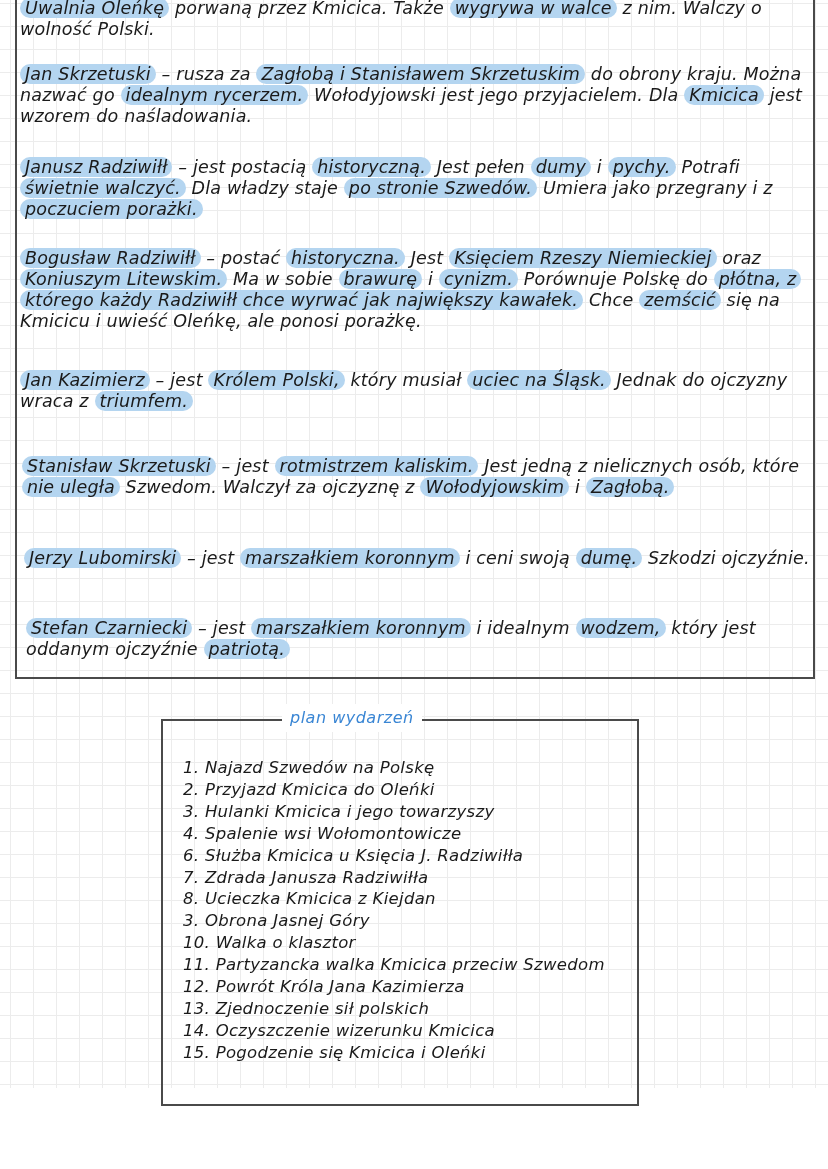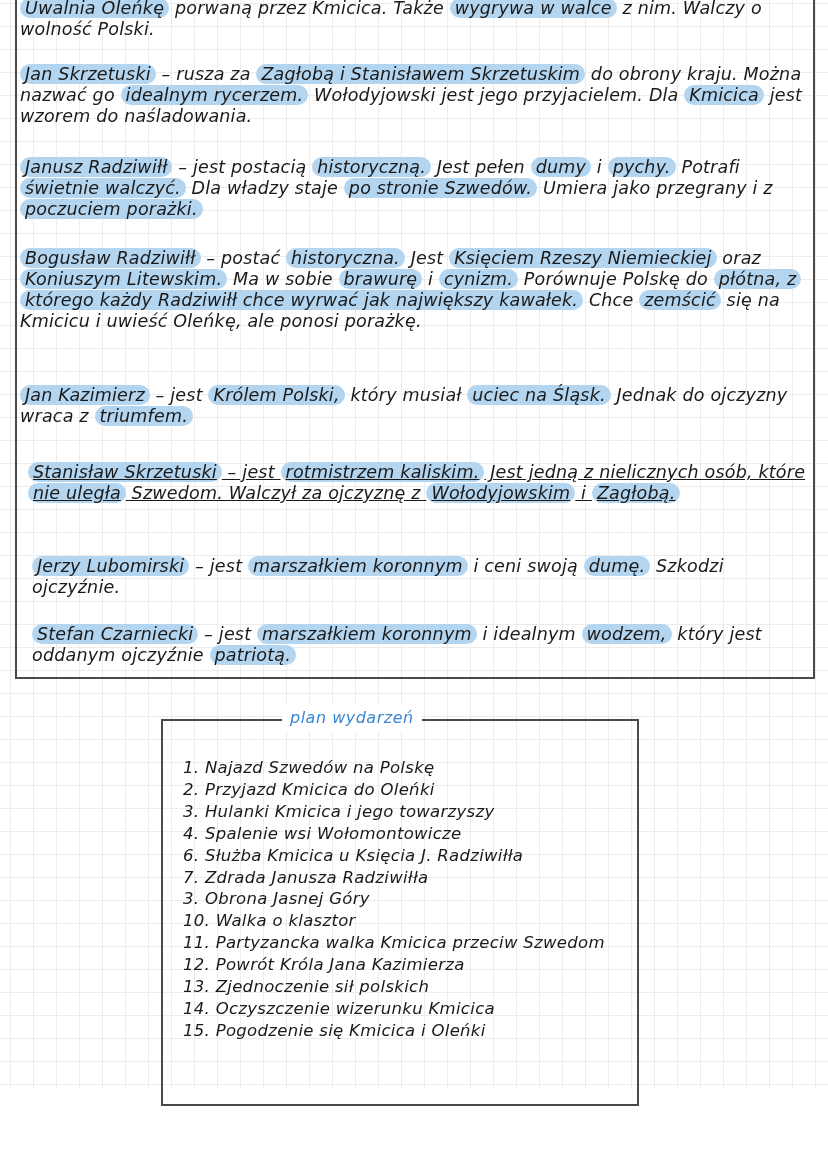--- a/index.html
+++ b/index.html
@@ -110,38 +110,39 @@
   <div class="notes-box"></div>
 
   <p class="para" style="top:-2px; margin:0;"><span class="hl">Uwalnia Oleńkę</span><span> porwaną przez Kmicica. Także </span><span class="hl">wygrywa w walce</span><span> z nim. Walczy o wolność Polski.</span></p>
 
   <p class="para" style="top:64px; margin:0;"><span class="hl">Jan Skrzetuski</span><span> – rusza za </span><span class="hl">Zagłobą i Stanisławem Skrzetuskim</span><span> do obrony kraju. Można nazwać go </span><span class="hl">idealnym rycerzem.</span><span> Wołodyjowski jest jego przyjacielem. Dla </span><span class="hl">Kmicica</span><span> jest wzorem do naśladowania.</span></p>
 
   <p class="para" style="top:157px; margin:0;"><span class="hl">Janusz Radziwiłł</span><span> – jest postacią </span><span class="hl">historyczną.</span><span> Jest pełen </span><span class="hl">dumy</span><span> i </span><span class="hl">pychy.</span><span> Potrafi </span><span class="hl">świetnie walczyć.</span><span> Dla władzy staje </span><span class="hl">po stronie Szwedów.</span><span> Umiera jako przegrany i z </span><span class="hl">poczuciem porażki.</span></p>
 
   <p class="para" style="top:248px; margin:0;"><span class="hl">Bogusław Radziwiłł</span><span> – postać </span><span class="hl">historyczna.</span><span> Jest </span><span class="hl">Księciem Rzeszy Niemieckiej</span><span> oraz </span><span class="hl">Koniuszym Litewskim.</span><span> Ma w sobie </span><span class="hl">brawurę</span><span> i </span><span class="hl">cynizm.</span><span> Porównuje Polskę do </span><span class="hl">płótna, z którego każdy Radziwiłł chce wyrwać jak największy kawałek.</span><span> Chce </span><span class="hl">zemścić</span><span> się na Kmicicu i uwieść Oleńkę, ale ponosi porażkę.</span></p>
 
-  <p class="para" style="top:385px; margin:0;"><span class="hl">Jan Kazimierz</span><span> – jest </span><span class="hl">Królem Polski,</span><span> który musiał </span><span class="hl">uciec na Śląsk.</span><span> Jednak do ojczyzny wraca z </span><span class="hl">triumfem.</span></p>
+  <p class="para" style="top:370px; margin:0;"><span class="hl">Jan Kazimierz</span><span> – jest </span><span class="hl">Królem Polski,</span><span> który musiał </span><span class="hl">uciec na Śląsk.</span><span> Jednak do ojczyzny wraca z </span><span class="hl">triumfem.</span></p>
 
-  <p class="para" style="top:454px; margin:8px;text-decoration:underline;"><span class="hl">Stanisław Skrzetuski</span><span> – jest </span><span class="hl">rotmistrzem kaliskim.</span><span> Jest jedną z nielicznych osób, które </span><span class="hl">nie uległa</span><span> Szwedom. Walczył za ojczyznę z </span><span class="hl">Wołodyjowskim</span><span> i </span><span class="hl">Zagłobą.</span></p>
+  <p class="para" style="top:454px; margin:2px;"><span class="hl">Stanisław Skrzetuski</span><span> – jest </span><span class="hl">rotmistrzem kaliskim.</span><span> Jest jedną z nielicznych osób, które </span><span class="hl">nie uległa</span><span> Szwedom. Walczył za ojczyznę z </span><span class="hl">Wołodyjowskim</span><span> i </span><span class="hl">Zagłobą.</span></p>
 
-  <p class="para" style="top:544px; margin:12px;"><span class="hl">Jerzy Lubomirski</span><span> – jest </span><span class="hl">marszałkiem koronnym</span><span> i ceni swoją </span><span class="hl">dumę.</span><span> Szkodzi ojczyźnie.</span></p>
+  <p class="para" style="top:544px; margin:4px;"><span class="hl">Jerzy Lubomirski</span><span> – jest </span><span class="hl">marszałkiem koronnym</span><span> i ceni swoją </span><span class="hl">dumę.</span><span> Szkodzi ojczyźnie.</span></p>
 
-  <p class="para" style="top:612px; margin:12px;"><span class="hl">Stefan Czarniecki</span><span> – jest </span><span class="hl">marszałkiem koronnym</span><span> i idealnym </span><span class="hl">wodzem,</span><span> który jest oddanym ojczyźnie </span><span class="hl">patriotą.</span></p>
+  <p class="para" style="top:612px; margin:6px;"><span class="hl">Stefan Czarniecki</span><span> – jest </span><span class="hl">marszałkiem koronnym</span><span> i idealnym </span><span class="hl">wodzem,</span><span> który jest oddanym ojczyźnie </span><span class="hl">patriotą.</span></p>
 
   <div class="plan-box"></div>
   <div class="plan-title">plan wydarzeń</div>
 
   <ul class="plan-list">
     <li>1. Najazd Szwedów na Polskę</li>
     <li>2. Przyjazd Kmicica do Oleńki</li>
     <li>3. Hulanki Kmicica i jego towarzyszy</li>
     <li>4. Spalenie wsi Wołomontowicze</li>
     <li>6. Służba Kmicica u Księcia J. Radziwiłła</li>
     <li>7. Zdrada Janusza Radziwiłła</li>
+    <li>8. Ucieczka Kmicica z Kiejdan</li>
     <li>3. Obrona Jasnej Góry</li>
     <li>10. Walka o klasztor</li>
     <li>11. Partyzancka walka Kmicica przeciw Szwedom</li>
     <li>12. Powrót Króla Jana Kazimierza</li>
     <li>13. Zjednoczenie sił polskich</li>
     <li>14. Oczyszczenie wizerunku Kmicica</li>
     <li>15. Pogodzenie się Kmicica i Oleńki</li>
   </ul>
 
 </div>

